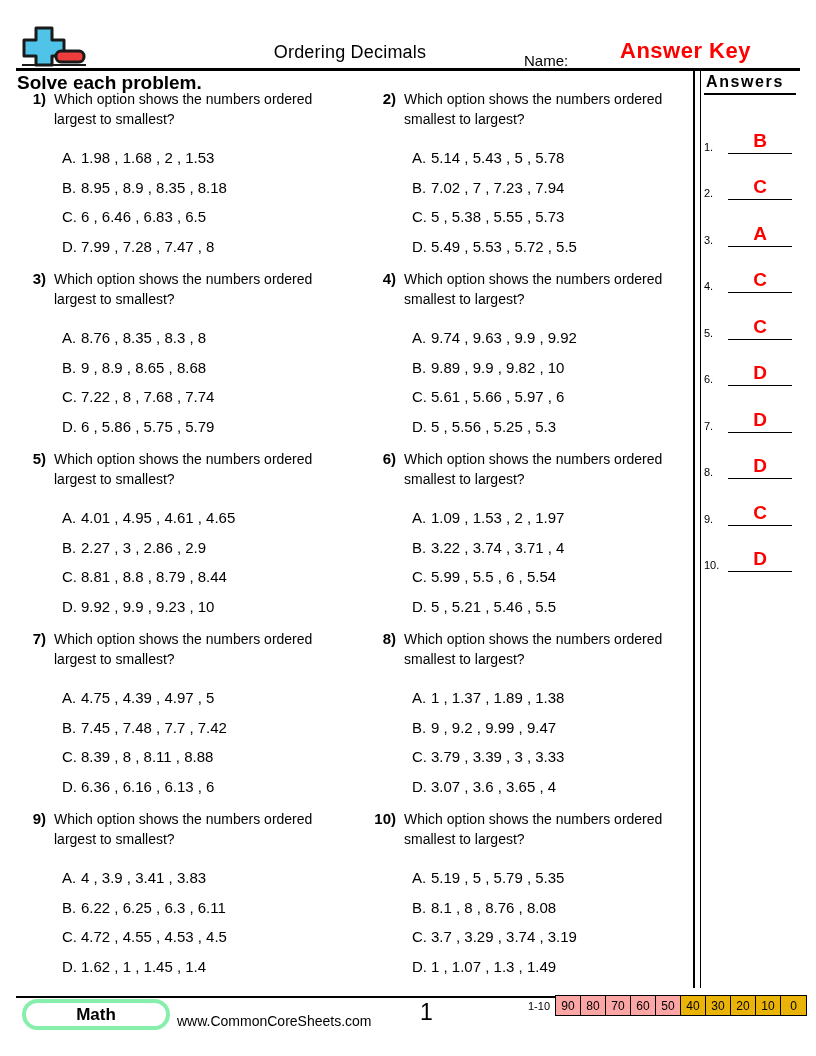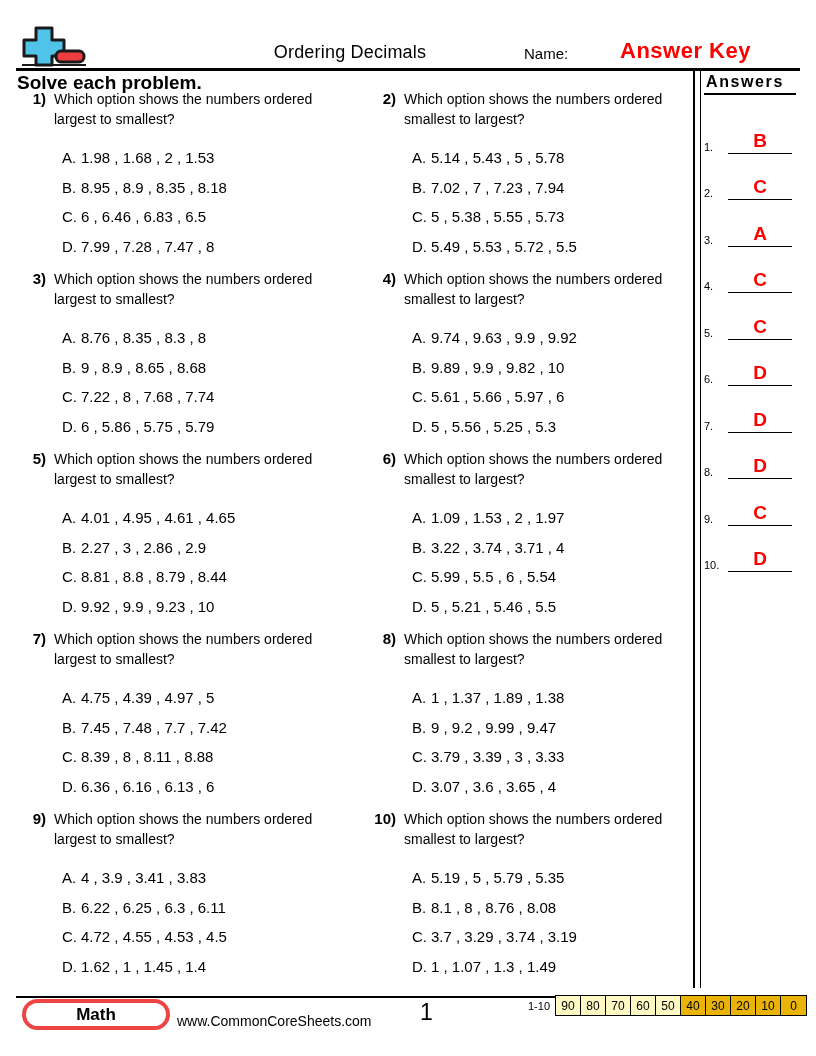--- a/index.html
+++ b/index.html
@@ -18,21 +18,21 @@
   }
   .logo {
     position: absolute; left: 18px; top: 24px; width: 72px; height: 44px;
   }
   .header-title {
     position: absolute; left: 0; top: 42px; width: 700px;
     text-align: center;
     font-size: 18px; letter-spacing: .2px;
   }
   .name-label {
-    position: absolute; left: 524px; top: 45px;
+    position: absolute; left: 524px; top: 52px;
     font-size: 15px;
   }
   .answer-key {
     position: absolute; left: 620px; top: 38px;
     font-size: 22px; font-weight: bold; color: #ff0000;
     letter-spacing: .5px;
   }
   .header-rule {
     position: absolute; left: 16px; top: 68px; width: 784px; height: 3px;
     background: #000;
@@ -108,21 +108,21 @@
   }
 
   
   .footer-rule {
     position: absolute; left: 16px; top: 996px; width: 784px; height: 2px;
     background: #000;
   }
   .math-badge {
     position: absolute; left: 22px; top: 999px;
     width: 148px; height: 31px;
-    background: #ef4444; border-radius: 16px;
+    background: #86efac; border-radius: 16px;
     display: flex; align-items: center; justify-content: center;
   }
   .math-badge-inner {
     width: 140px; height: 23px;
     background: #fff; border-radius: 12px;
     display: flex; align-items: center; justify-content: center;
     font-size: 17px; font-weight: bold;
   }
   .site-url {
     position: absolute; left: 177px; top: 1013px;
@@ -136,21 +136,21 @@
     position: absolute; left: 528px; top: 995px;
     display: flex; align-items: center;
     font-size: 11px;
   }
   .scale-label { margin-right: 5px; font-size: 11px; }
   .scale-boxes { display: flex; border: 1px solid #000; }
   .sbox {
     width: 25px; height: 19px;
     border-right: 1px solid #000;
     display: flex; align-items: center; justify-content: center;
-    font-size: 12px; background: #fef9c3;
+    font-size: 12px; background: #fca5a5;
   }
   .sbox:last-child { border-right: none; }
   .sbox.hl { background: #eab308; }
 </style>
 </head>
 <body>
 
 <div class="page">
 
   <div class="header">

